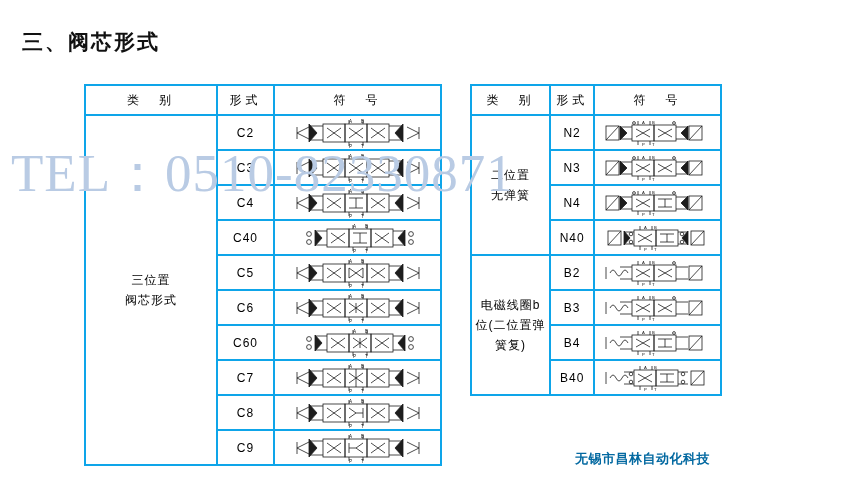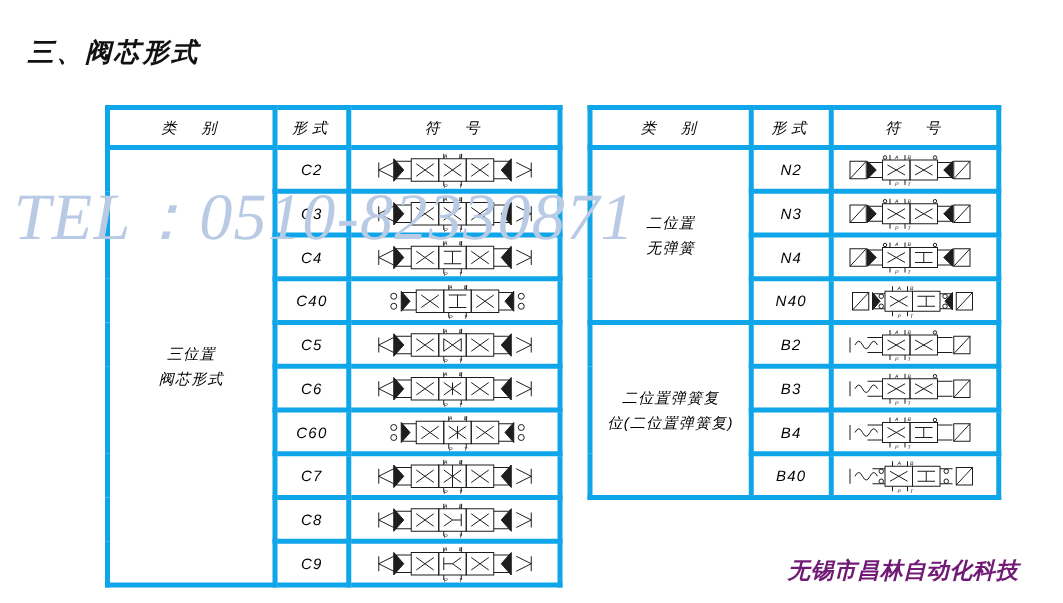--- a/index.html
+++ b/index.html
@@ -4,21 +4,21 @@
 <style>
   html,body{margin:0;padding:0;}
   body{
     width:850px;height:482px;
     background:#ffffff;
     font-family:"Liberation Sans","DejaVu Sans",sans-serif;
     position:relative;
     overflow:hidden;
     color:#000;
   }
-  .page{position:relative;width:850px;height:482px;font-style:italic;}
+  .page{position:relative;width:722px;height:482px;}
 
   
   .heading{
     position:absolute;
     left:22px;top:28px;
     font-size:21px;
     font-weight:bold;
     letter-spacing:2px;
     color:#111;
   }
@@ -39,21 +39,21 @@
   .wm2{top:238px;}
 
   
   table.vtable{
     position:absolute;
     border-collapse:collapse;
     background:transparent;
     z-index:10;
   }
   table.vtable td,table.vtable th{
-    border:4px solid #0ea5e9;
+    border:2px solid #0ea5e9;
     padding:0;
     text-align:center;
     vertical-align:middle;
     font-size:12px;
     background:transparent;
   }
   .hdr{
     height:28px;
     font-size:13px;
     letter-spacing:4px;
@@ -87,24 +87,24 @@
 
   
   .sym{
     display:block;
     margin:0 auto;
   }
 
   
   .footer{
     position:absolute;
-    right:35px;bottom:14px;
-    font-size:18px;
+    right:12px;bottom:14px;
+    font-size:13px;
     font-weight:bold;
-    color:#701a75;
+    color:#0369a1;
     letter-spacing:0.5px;
   }
 </style>
 </head>
 <body>
 
 <div class="page">
 
   <div class="heading">三、阀芯形式</div>
 
@@ -495,21 +495,21 @@
           <text x="46" y="6" font-size="4.2" fill="#111">A</text>
           <text x="56" y="6" font-size="4.2" fill="#111">B</text>
           <text x="46" y="28" font-size="4.2" fill="#111">P</text>
           <text x="56" y="28" font-size="4.2" fill="#111">T</text>
         </svg>
       </td>
     </tr>
 
     <tr class="row-h">
       <td class="c-cat cat-cell" rowspan="4">
-        <div>二位置弹簧复</div>
+        <div>电磁线圈b</div>
         <div>位(二位置弹簧复)</div>
       </td>
       <td class="c-form form-cell">B2</td>
       <td class="c-sym sym-cell">
         <svg class="sym" width="120" height="30" viewBox="0 0 120 30">
           <g stroke="#1d1d1d" stroke-width="0.8" fill="none">
             <rect x="34" y="7" width="22" height="16"></rect>
                 <rect x="56" y="7" width="22" height="16"></rect>
             <path d="M38 11 L52 19 M52 11 L38 19 M60 11 L74 19 M74 11 L60 19"></path>
             <path d="M40 7 L40 3 M52 7 L52 3 M40 23 L40 27 M52 23 L52 27"></path>

